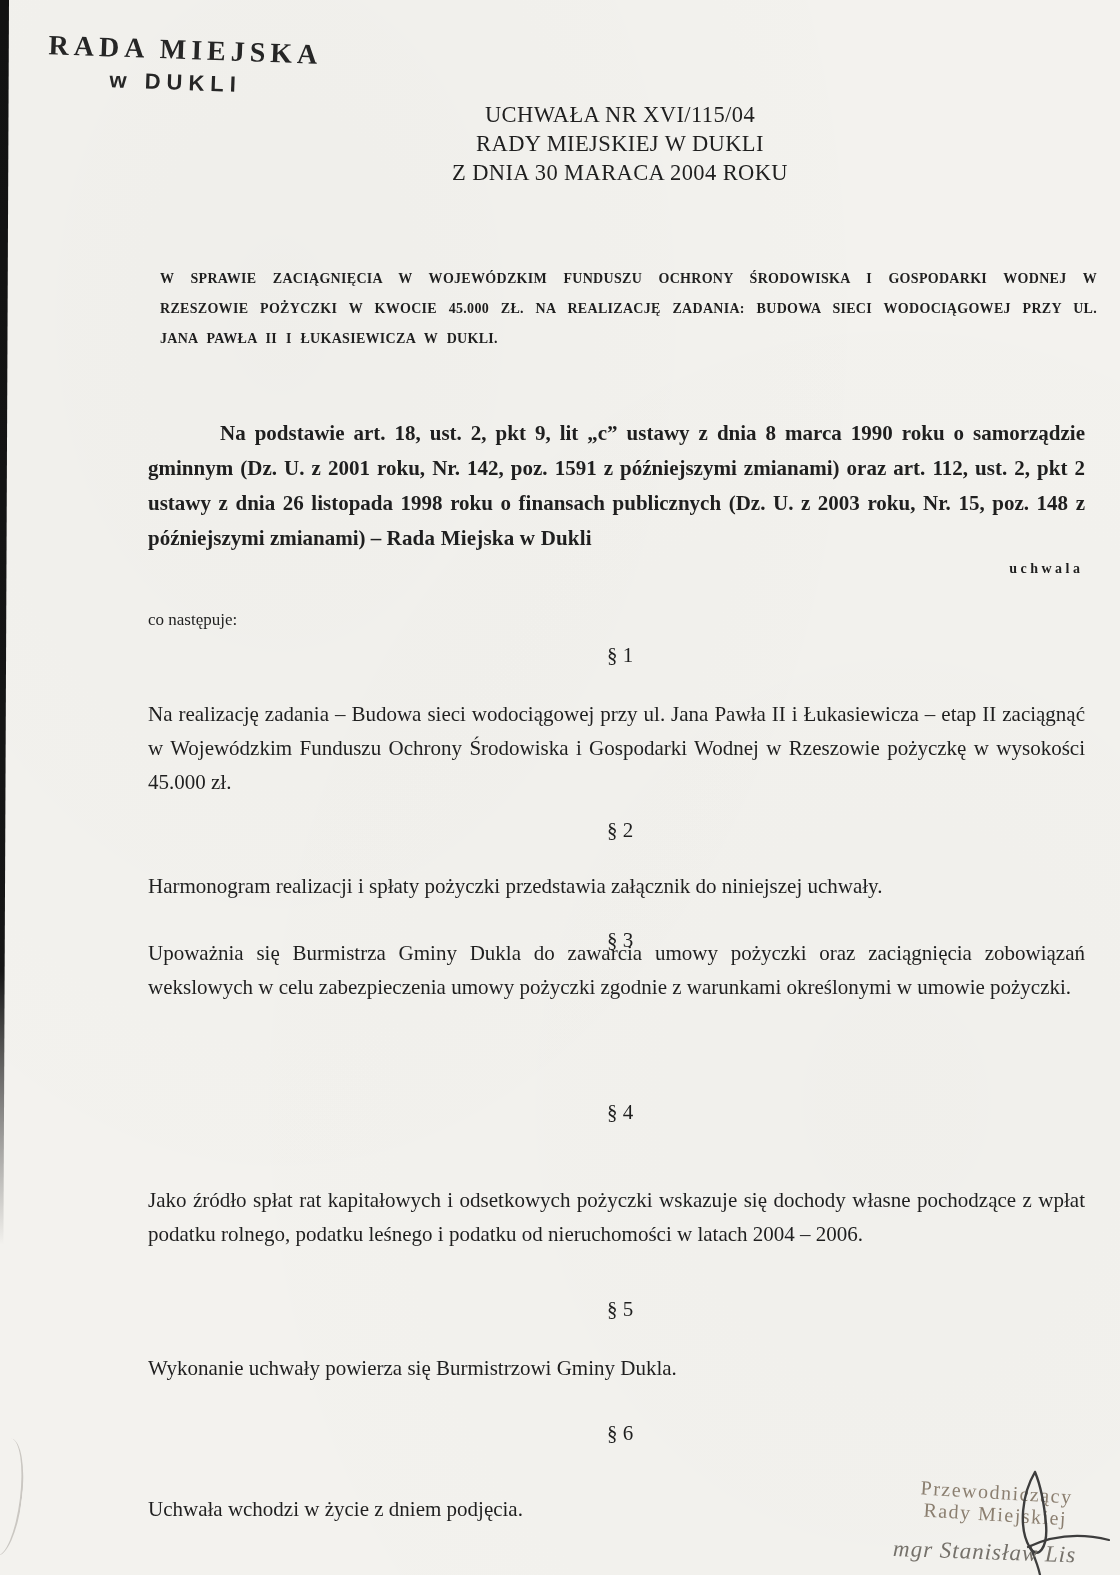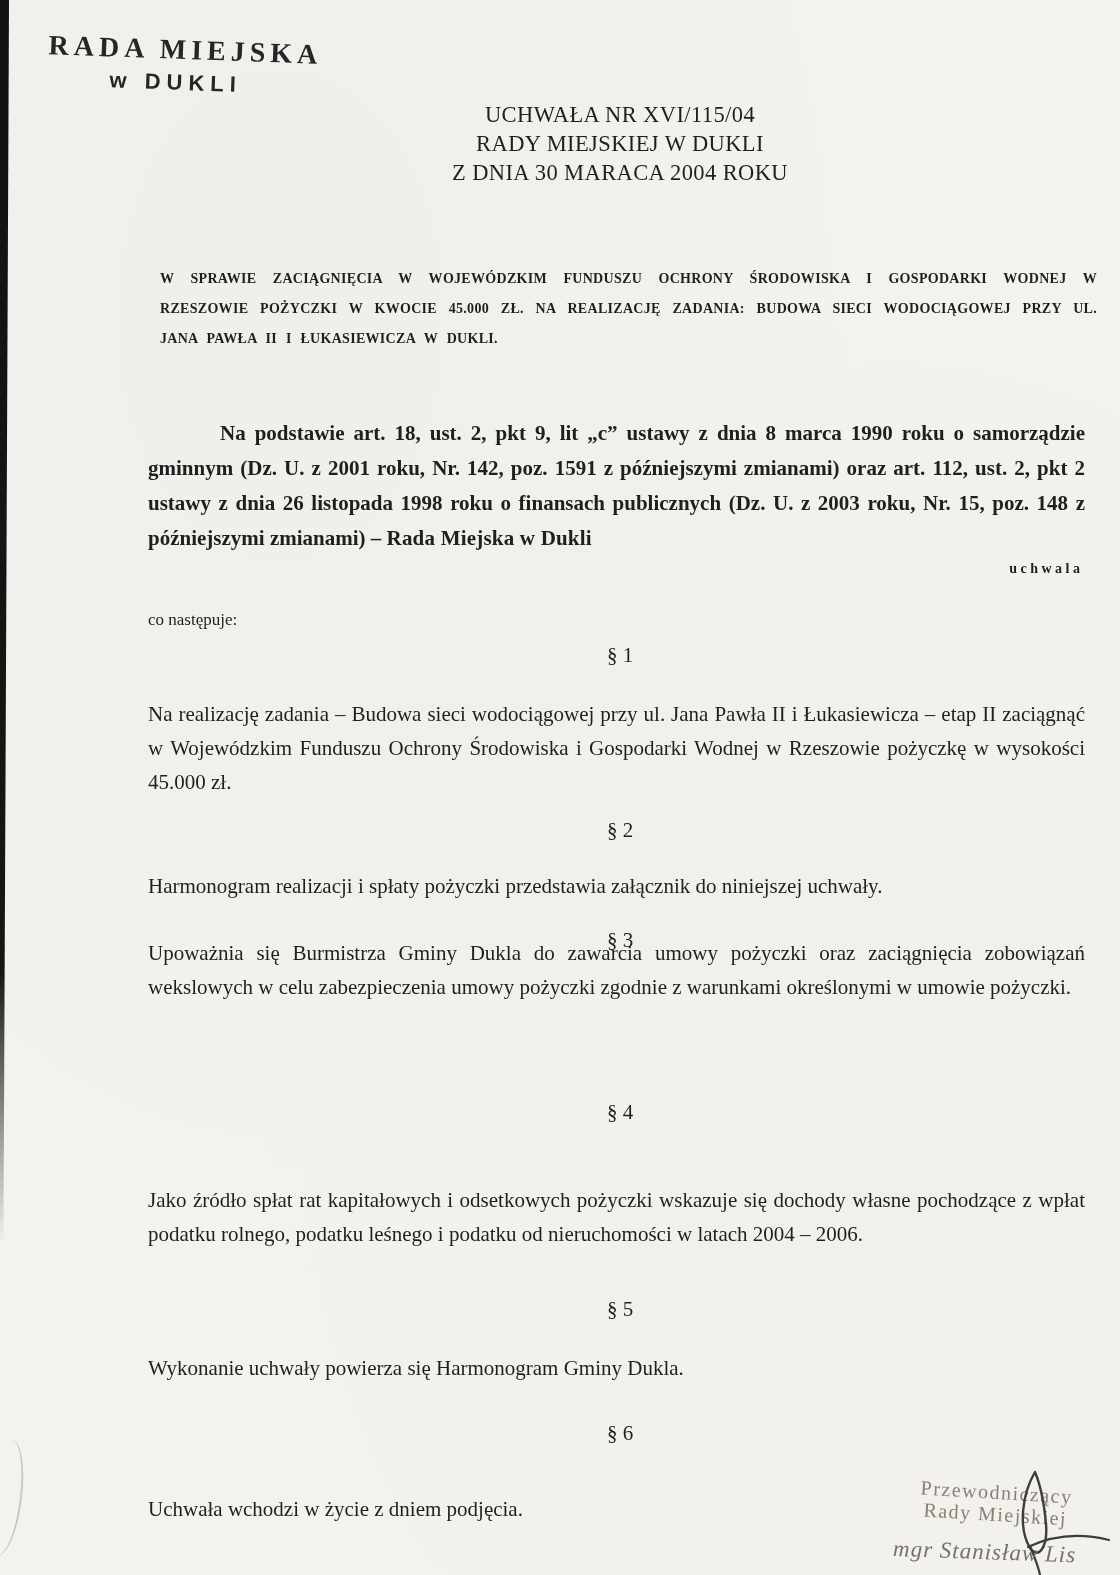--- a/index.html
+++ b/index.html
@@ -114,21 +114,21 @@
   <div class="secnum" style="top:818px">§ 2</div>
   <p class="body" style="top:869px">Harmonogram realizacji i spłaty pożyczki przedstawia załącznik do niniejszej uchwały.</p>
 
   <div class="secnum" style="top:928px">§ 3</div>
   <p class="body just" style="top:936px">Upoważnia się Burmistrza Gminy Dukla do zawarcia umowy pożyczki oraz zaciągnięcia zobowiązań wekslowych w celu zabezpieczenia umowy pożyczki zgodnie z warunkami określonymi w umowie pożyczki.</p>
 
   <div class="secnum" style="top:1100px">§ 4</div>
   <p class="body just" style="top:1183px">Jako źródło spłat rat kapitałowych i odsetkowych pożyczki wskazuje się dochody własne pochodzące z wpłat podatku rolnego, podatku leśnego i podatku od nieruchomości w latach 2004 – 2006.</p>
 
   <div class="secnum" style="top:1297px">§ 5</div>
-  <p class="body" style="top:1351px">Wykonanie uchwały powierza się Harmonogram Gminy Dukla.</p>
+  <p class="body" style="top:1351px">Wykonanie uchwały powierza się Burmistrzowi Gminy Dukla.</p>
 
   <div class="secnum" style="top:1421px">§ 6</div>
   <p class="body" style="top:1492px">Uchwała wchodzi w życie z dniem podjęcia.</p>
 
   <div class="sig-stamp">
     <div>Przewodniczący</div>
     <div>Rady Miejskiej</div>
   </div>
 
   <svg class="sig-svg" width="132" height="109" viewBox="0 0 132 109">

